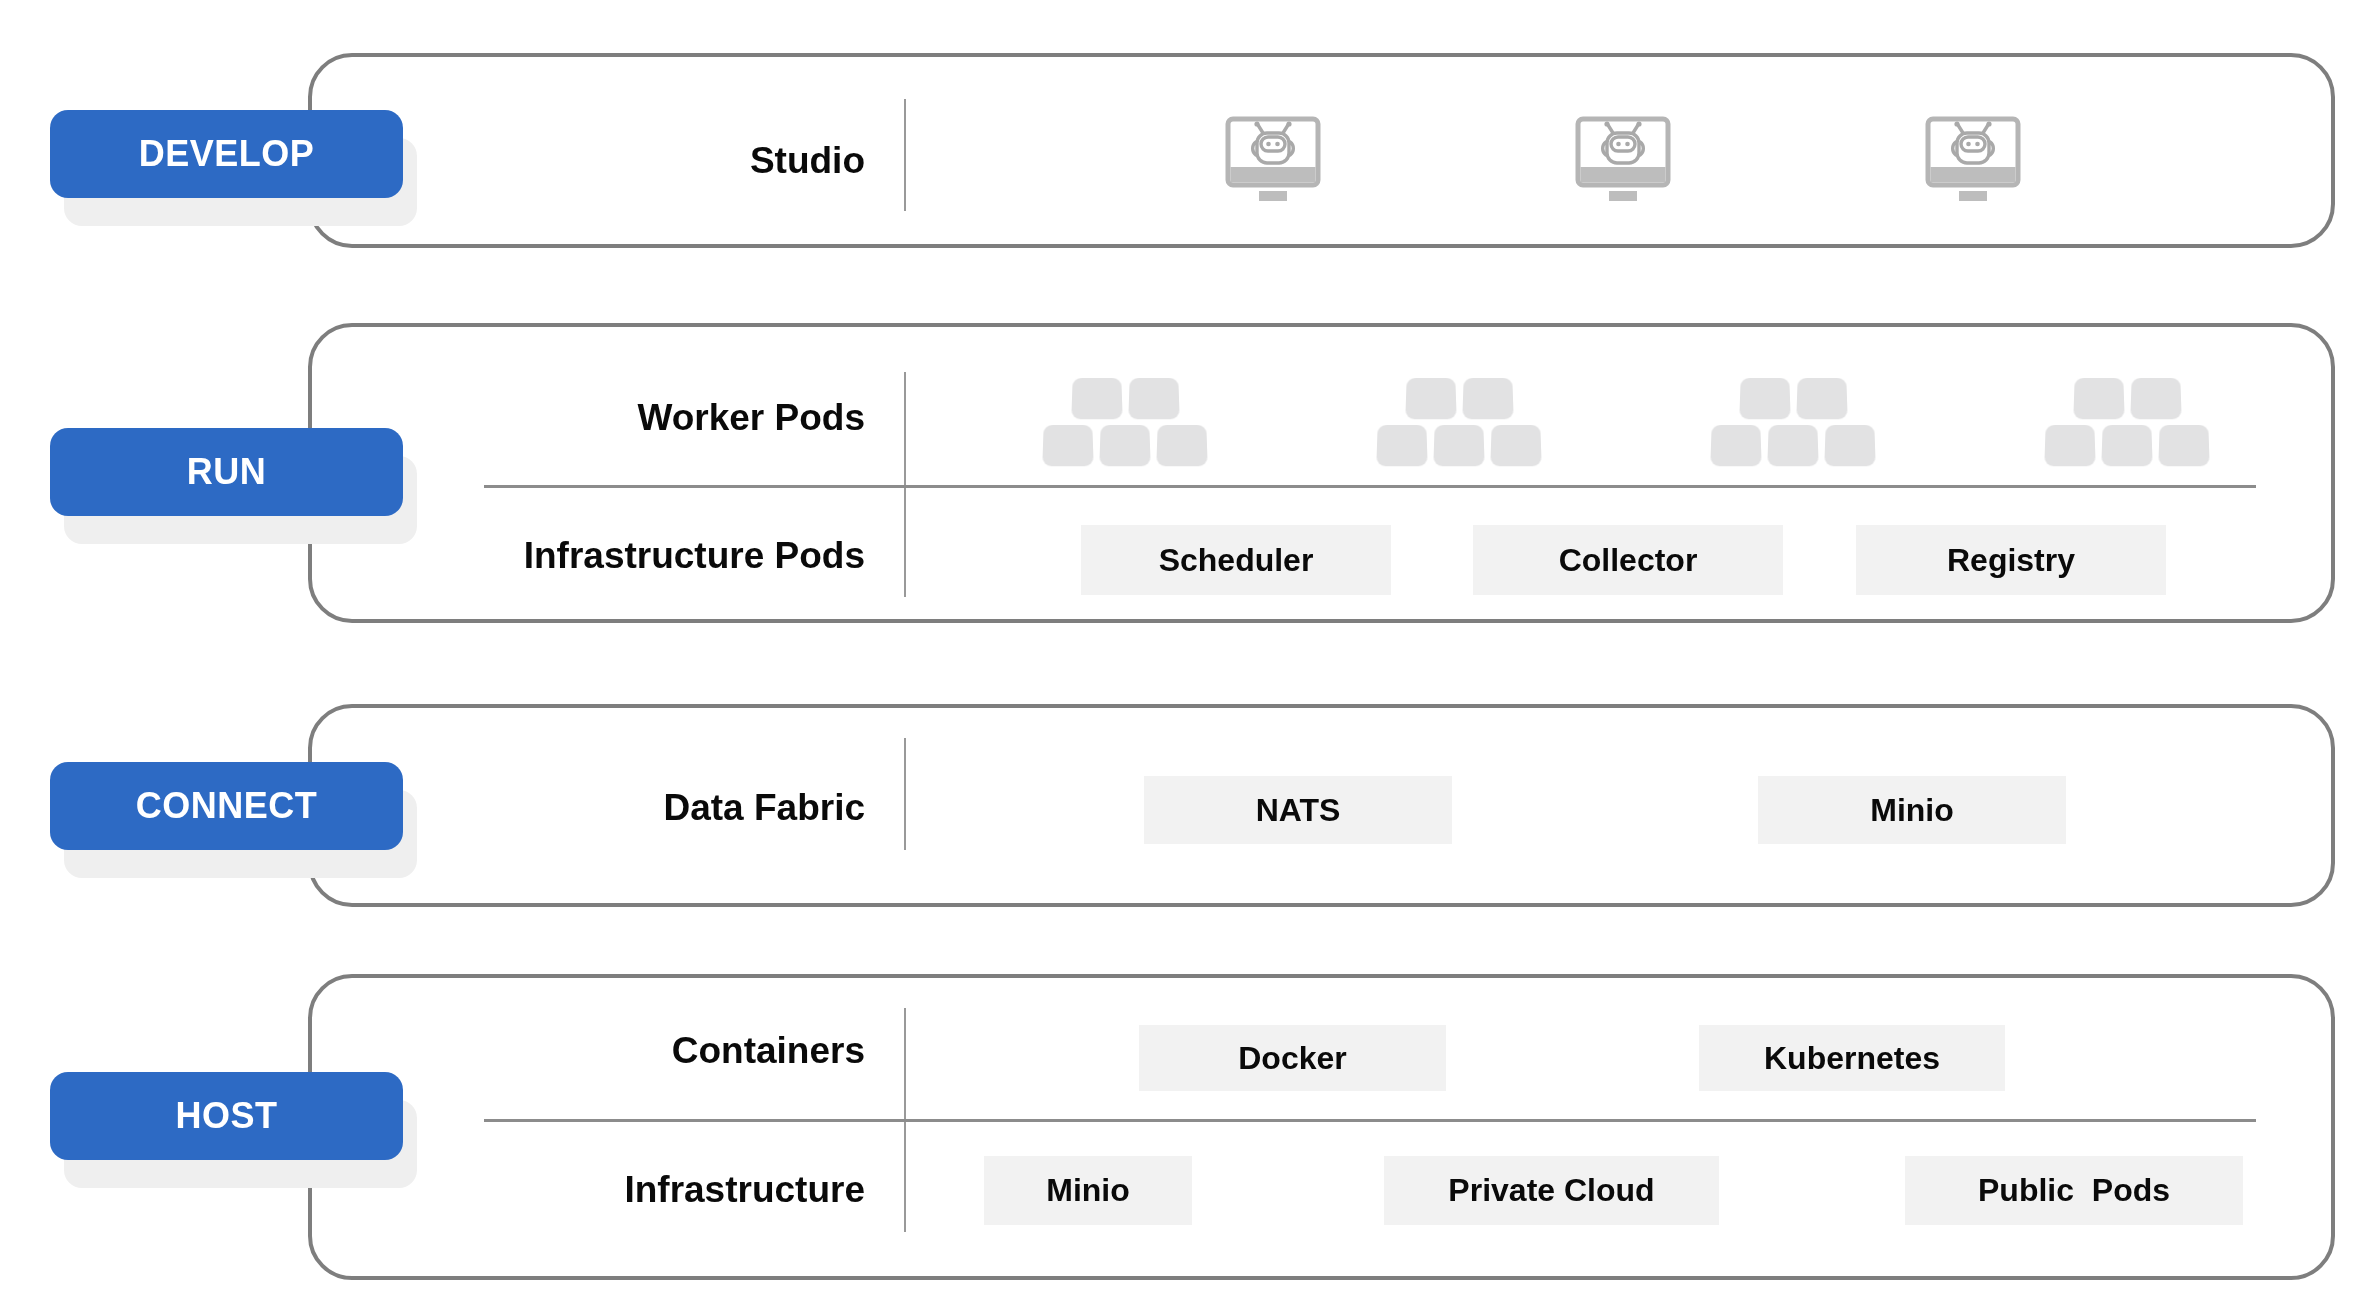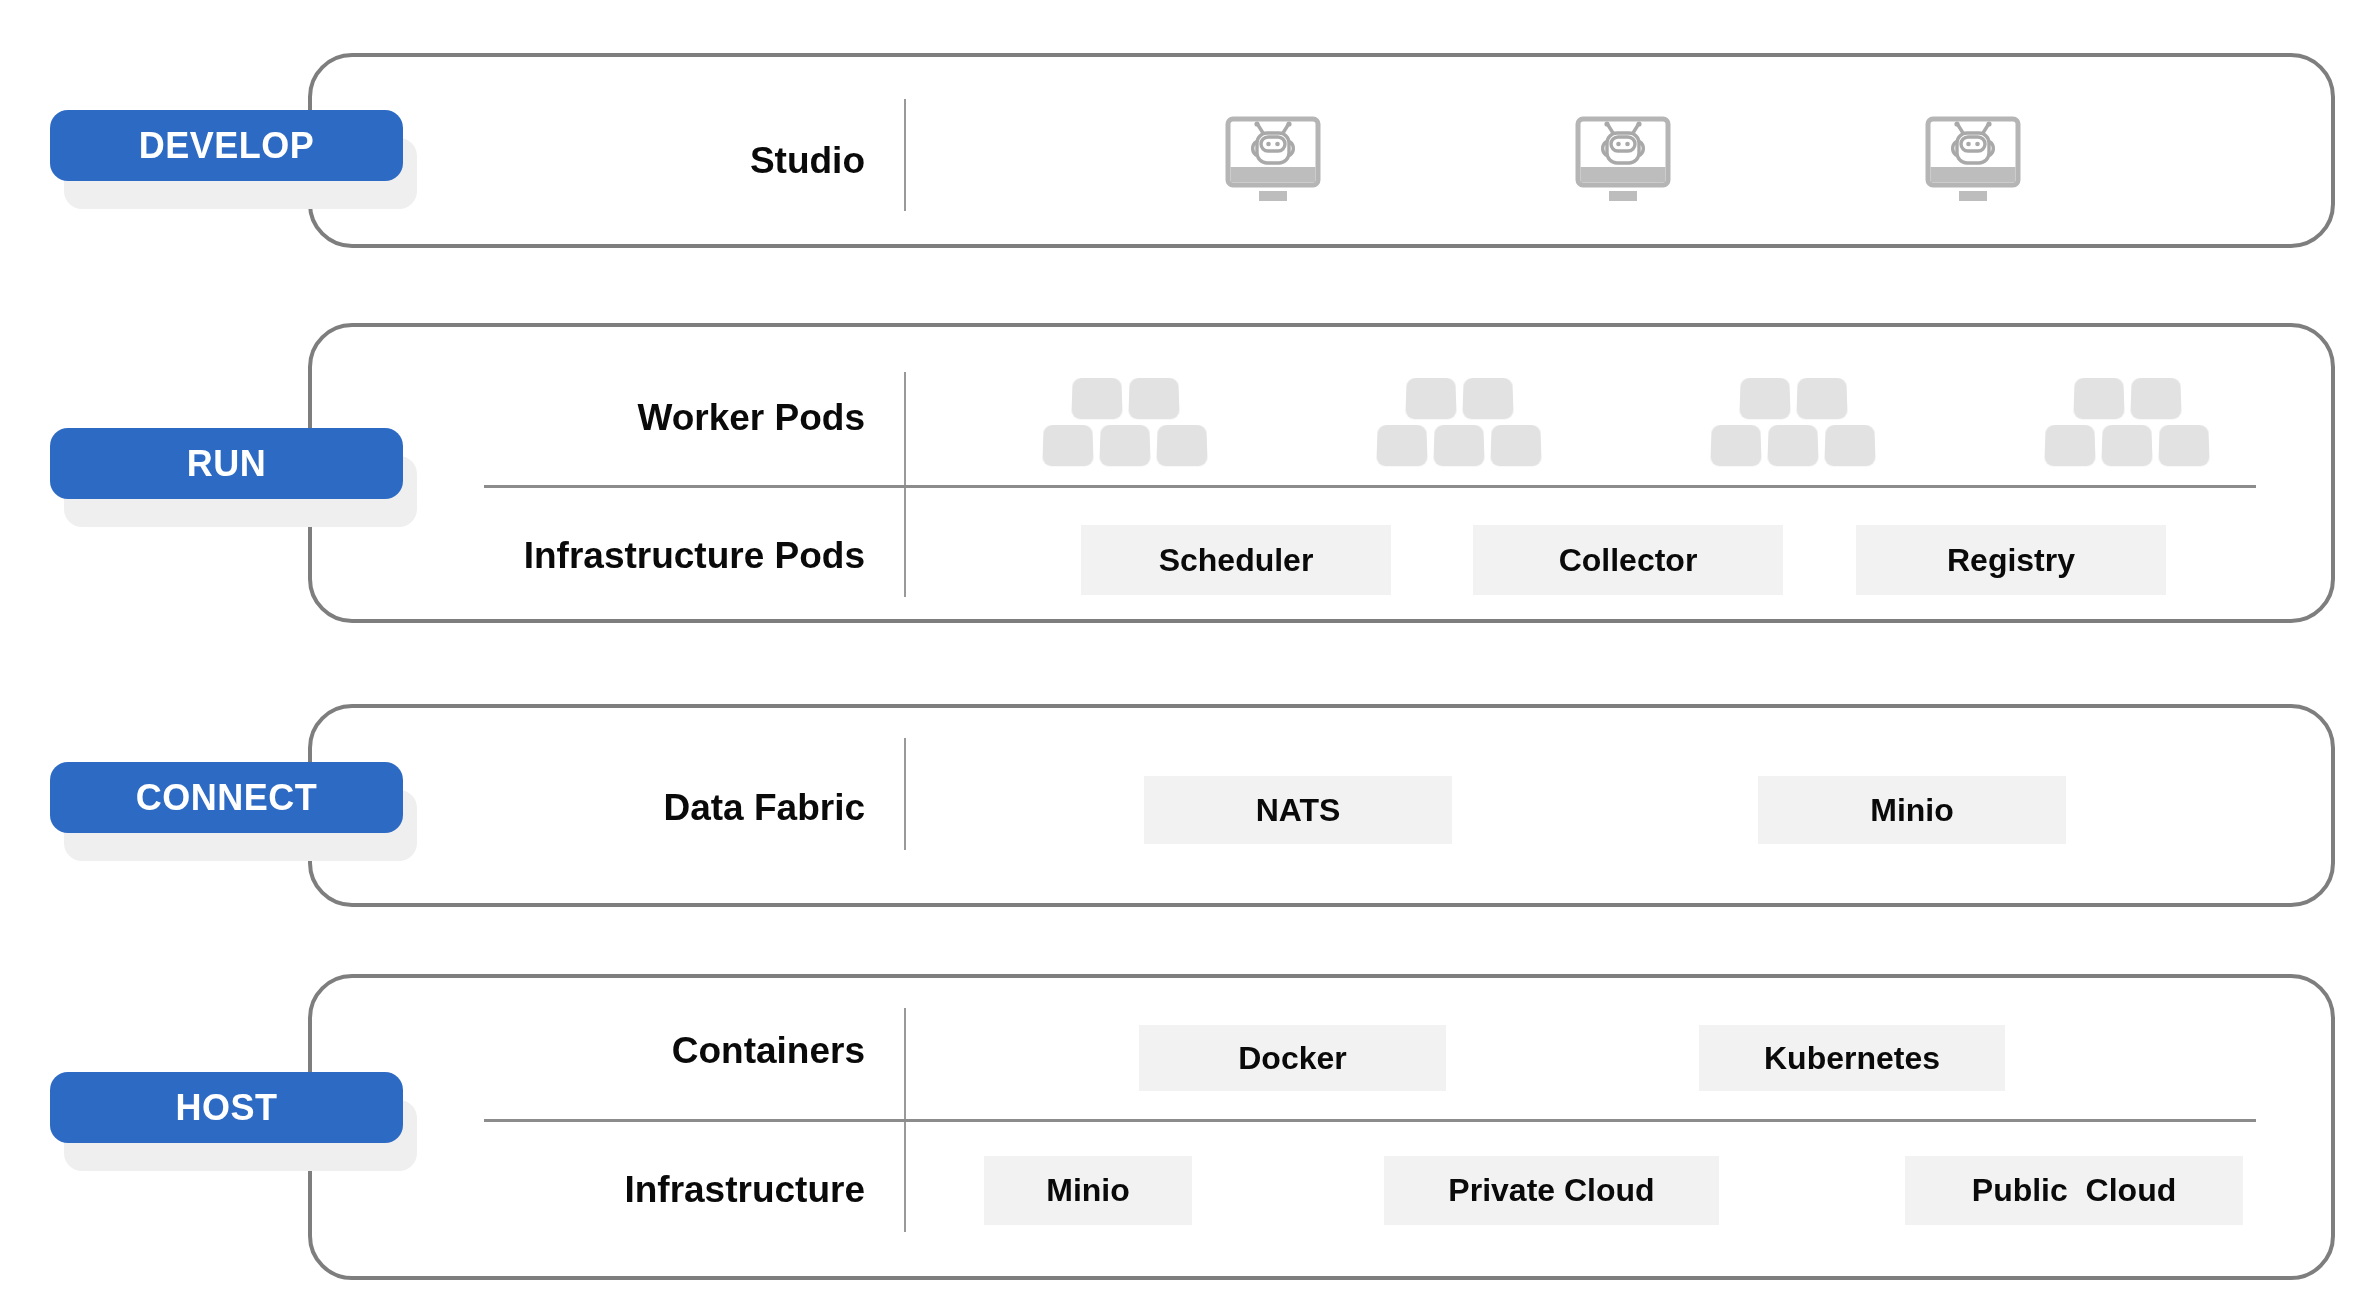--- a/index.html
+++ b/index.html
@@ -5,21 +5,21 @@
   html,body{margin:0;padding:0;background:#ffffff;}
   .canvas{
     position:relative;width:2376px;height:1302px;background:#ffffff;overflow:hidden;
     font-family:"Liberation Sans", sans-serif;color:#0a0a0a;
   }
   .panel{
     position:absolute;left:308px;width:2027px;box-sizing:border-box;
     border:4px solid #7e7e7e;border-radius:44px;background:#ffffff;z-index:1;text-decoration:underline;
   }
   .stage-btn{
-    position:absolute;left:50px;width:353px;height:71px;background:#2d6ac4;
+    position:absolute;left:50px;width:353px;height:88px;background:#2d6ac4;
     border-radius:18px;color:#ffffff;font-weight:700;font-size:36px;letter-spacing:0.5px;
     display:flex;align-items:center;justify-content:center;z-index:3;
     box-shadow:14px 28px 0 #efefef;
   }
   .row-label{
     position:absolute;left:150px;width:403px;text-align:right;font-weight:700;font-size:37px;
     display:flex;align-items:center;justify-content:flex-end;
   }
   .vdiv{position:absolute;width:2px;background:#999999;}
   .hdiv{position:absolute;height:3px;background:#8c8c8c;}
@@ -179,16 +179,16 @@
     <div class="row-label" style="top:50px;height:46px">Containers</div>
     <div class="row-label" style="top:189px;height:46px">Infrastructure</div>
     <div class="vdiv" style="left:592px;top:30px;height:224px"></div>
     <div class="hdiv" style="left:172px;top:141px;width:1772px"></div>
 
     <div class="chip" style="left:827px;top:47px;width:307px;height:66px">Docker</div>
     <div class="chip" style="left:1387px;top:47px;width:306px;height:66px">Kubernetes</div>
 
     <div class="chip" style="left:672px;top:178px;width:208px;height:69px">Minio</div>
     <div class="chip" style="left:1072px;top:178px;width:335px;height:69px">Private Cloud</div>
-    <div class="chip" style="left:1593px;top:178px;width:338px;height:69px">Public  Cloud</div>
+    <div class="chip" style="left:1593px;top:178px;width:338px;height:69px">Public  Pods</div>
   </div>
 
 </div>
 
 </body></html>

